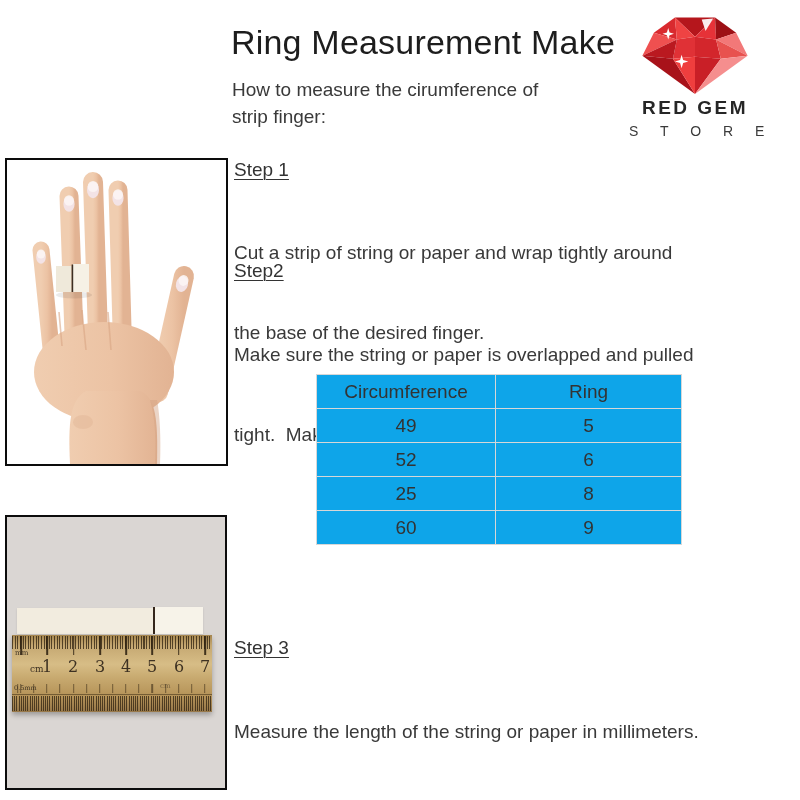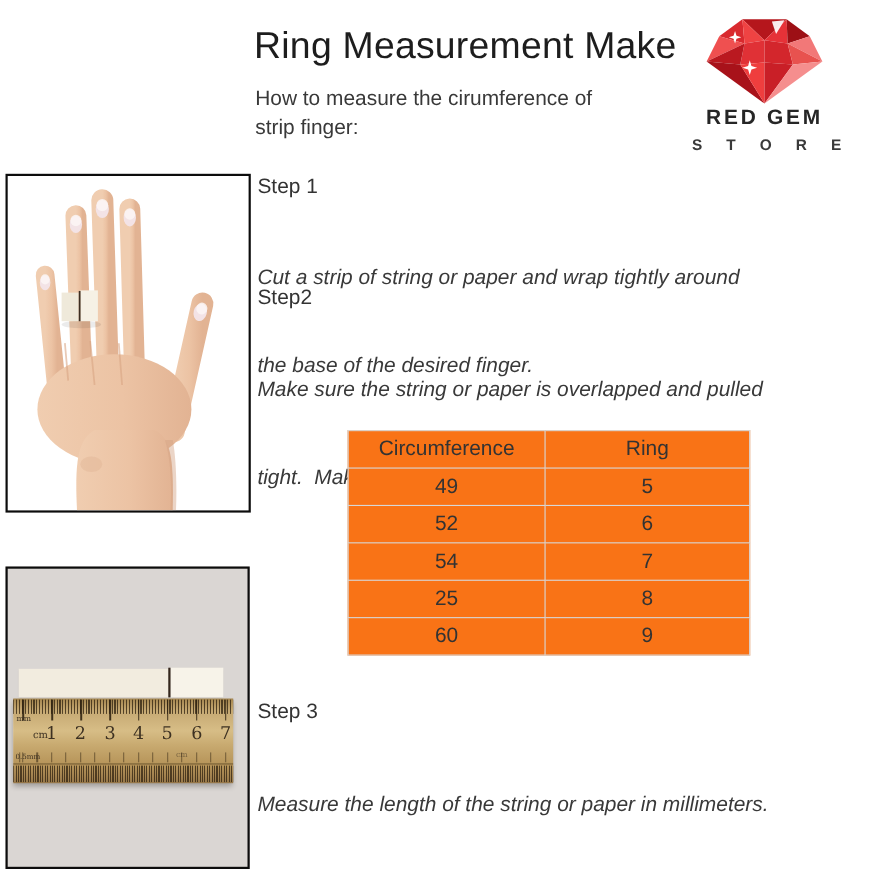--- a/index.html
+++ b/index.html
@@ -10,38 +10,38 @@
   .abs{position:absolute;}
 
   
   #page-title{
     left:231px;top:22px;font-size:34px;line-height:40px;color:#1d1d1d;
     font-weight:400;letter-spacing:.2px;white-space:nowrap;
   }
   #logo{left:620px;top:8px;width:150px;text-align:center;}
   #logo .gem{display:block;margin:0 auto;}
   #logo .brand{font-size:19px;font-weight:600;letter-spacing:2.5px;color:#262626;margin-top:1px;white-space:nowrap;}
-  #logo .brand-sub{font-size:14px;font-weight:700;letter-spacing:9px;color:#3a3a3a;margin-top:4px;text-indent:9px;white-space:nowrap;}
+  #logo .brand-sub{font-size:14px;font-weight:400;letter-spacing:9px;color:#3a3a3a;margin-top:4px;text-indent:9px;white-space:nowrap;}
   #intro{left:232px;top:76px;width:360px;font-size:19px;line-height:27px;color:#393939;}
 
   
   .step-heading{
-    font-size:19px;color:#333;
+    font-size:19px;color:#333;text-decoration:underline;
     text-underline-offset:3px;text-decoration-thickness:1px;
   }
-  .step-body{font-size:19px;line-height:26.5px;color:#393939;white-space:pre-wrap;font-style:italic;}
+  .step-body{font-size:19px;line-height:26.5px;color:#393939;white-space:pre-wrap;}
   #step1-h{left:234px;top:159px;}
   #step1-b{left:234px;top:187px;width:560px;}
   #step2-h{left:234px;top:260px;}
   #step2-b{left:234px;top:289px;width:560px;}
   #step3-h{left:234px;top:637px;}
   #step3-b{left:234px;top:666px;width:566px;}
 
   
-  #size-table{left:316px;top:391px;border-collapse:collapse;background:#f97316;}
+  #size-table{left:316px;top:374px;border-collapse:collapse;background:#0ea5e9;}
   #size-table th,#size-table td{
     border:1px solid #d7d7d7;font-weight:400;font-size:19px;color:#333;
     text-align:center;vertical-align:middle;height:33px;padding:0;
   }
   #size-table th{width:178px;}
   #size-table td{width:178px;}
   #size-table th:last-child,#size-table td:last-child{width:185px;}
 
   
   .photo{border:2px solid #0c0c0c;overflow:hidden;}
@@ -183,24 +183,20 @@
     </tr>
   </thead>
   <tbody>
     <tr>
       <td>49</td>
       <td>5</td>
     </tr>
     <tr>
       <td>52</td>
       <td>6</td>
-    </tr>
-    <tr>
-      <td>54</td>
-      <td>7</td>
     </tr>
     <tr>
       <td>25</td>
       <td>8</td>
     </tr>
     <tr>
       <td>60</td>
       <td>9</td>
     </tr>
   </tbody>

